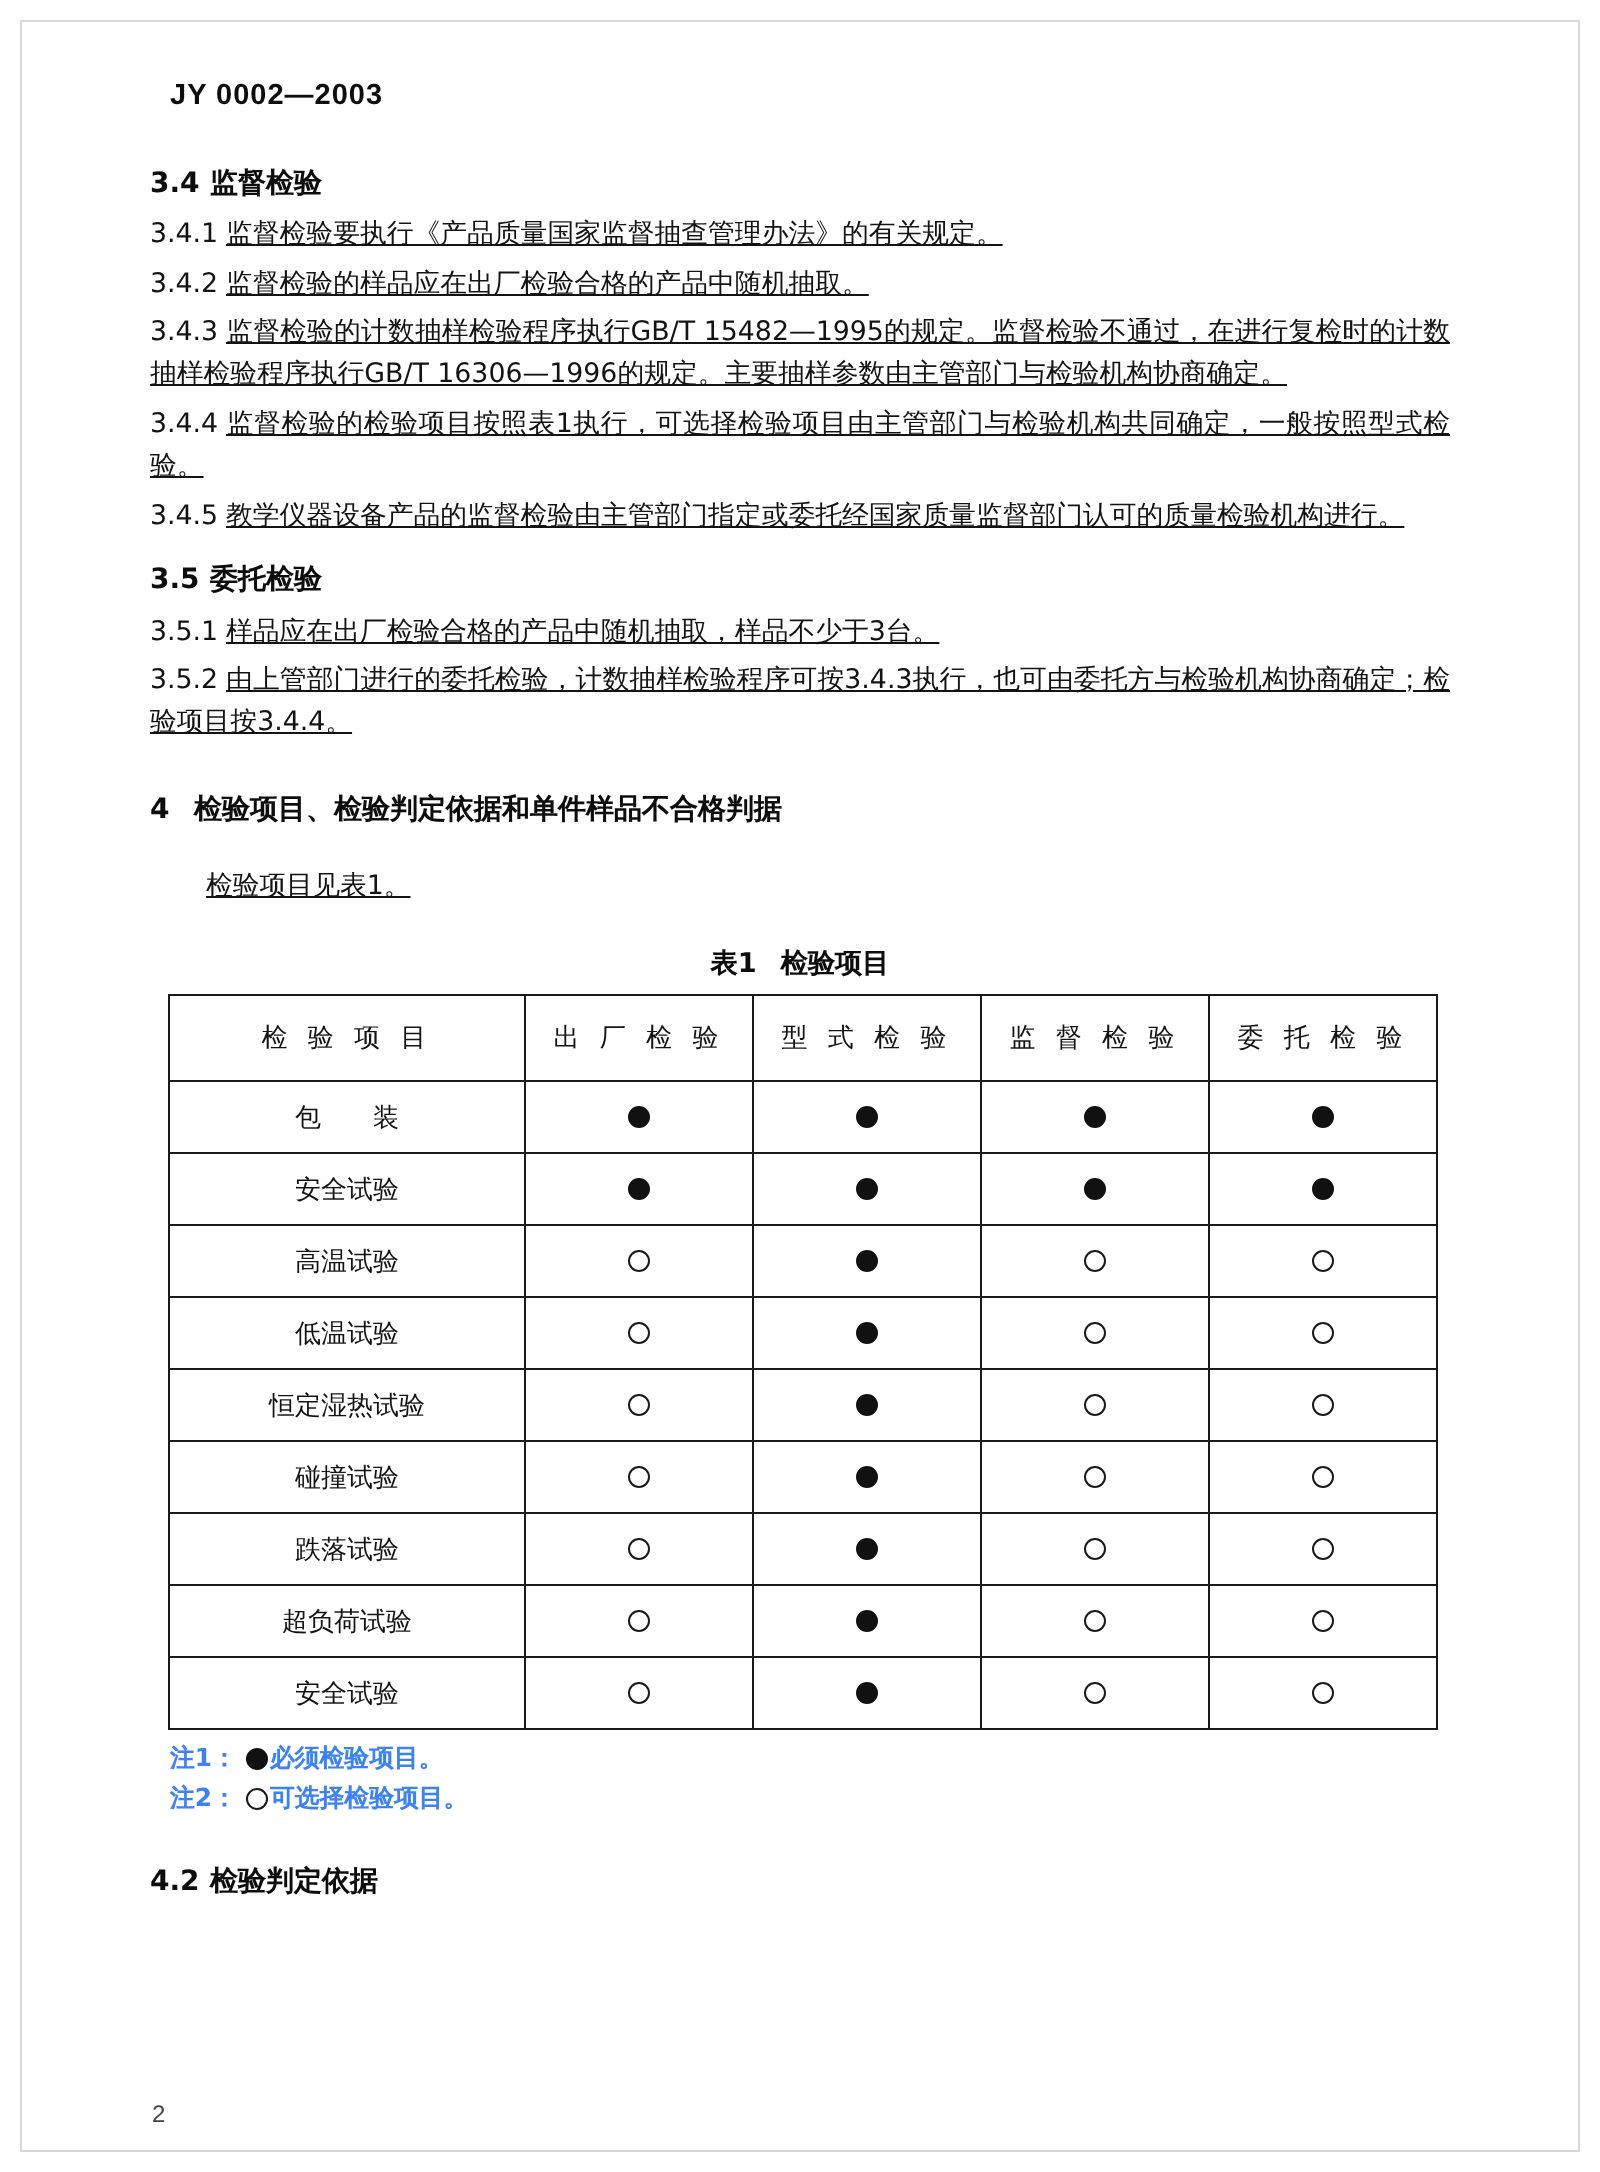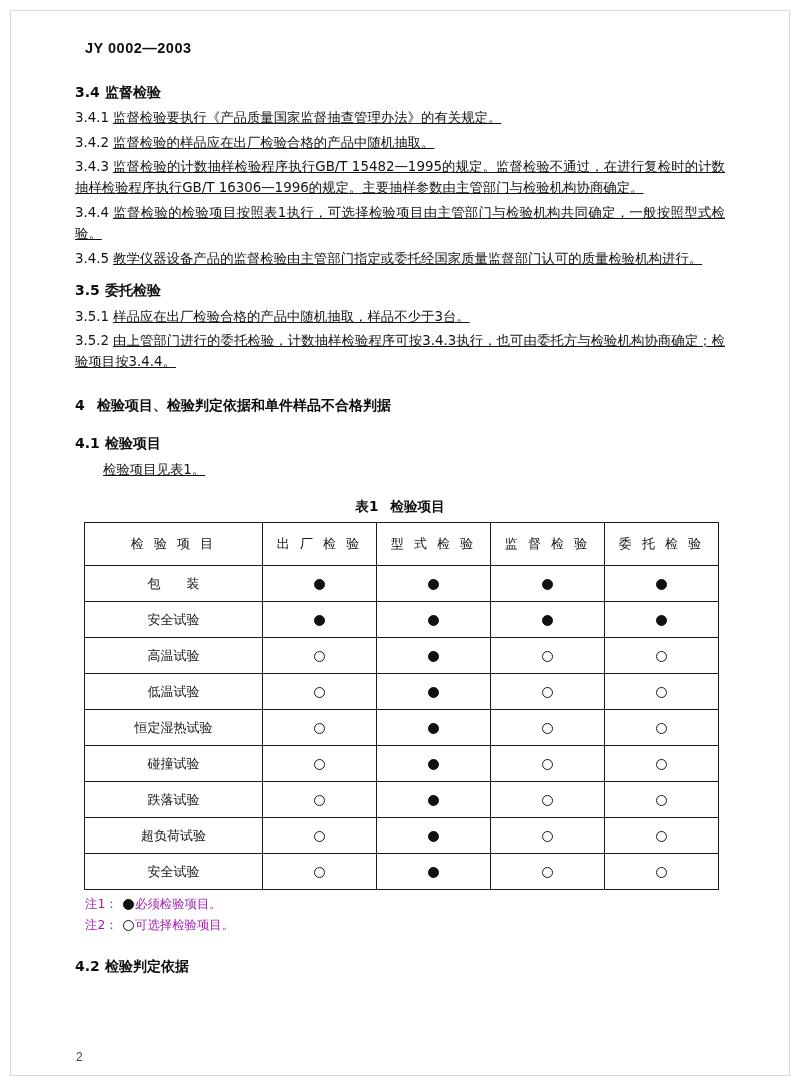--- a/index.html
+++ b/index.html
@@ -137,23 +137,24 @@
   .mark.hollow {
     background: transparent;
     border: 1.3px solid #1a1a1a;
   }
 
   .notes {
     margin: 4px 0 0 10px;
   }
   .note-line {
     font-size: 12.4px;
-    color: #a21caf;
+    color: #3b82f6;
     line-height: 1.55;
     margin: 1px 0;
+    font-weight: bold;
   }
   .note-line .nlabel {
     display: inline-block;
     min-width: 38px;
   }
   .note-line .mark {
     margin-right: 1px;
   }
 
   .page-number {
@@ -203,23 +204,20 @@
       <span class="num">3.5.1</span><span>样品应在出厂检验合格的产品中随机抽取，样品不少于3台。</span>
     </p>
     <p class="para">
       <span class="num">3.5.2</span><span>由上管部门进行的委托检验，计数抽样检验程序可按3.4.3执行，也可由委托方与检验机构协商确定；检验项目按3.4.4。</span>
     </p>
 
     <div class="major-head">
       <span class="num">4</span><span>检验项目、检验判定依据和单件样品不合格判据</span>
     </div>
 
-    <div class="clause-head">
-      <span class="num">4.1</span><span>检验项目</span>
-    </div>
     <p class="para indent">检验项目见表1。</p>
 
     <div class="table-title">
       <span>表1</span><span class="sp"></span><span>检验项目</span>
     </div>
 
     <table class="insp">
       <colgroup>
         <col class="c0">
           <col class="cx">

